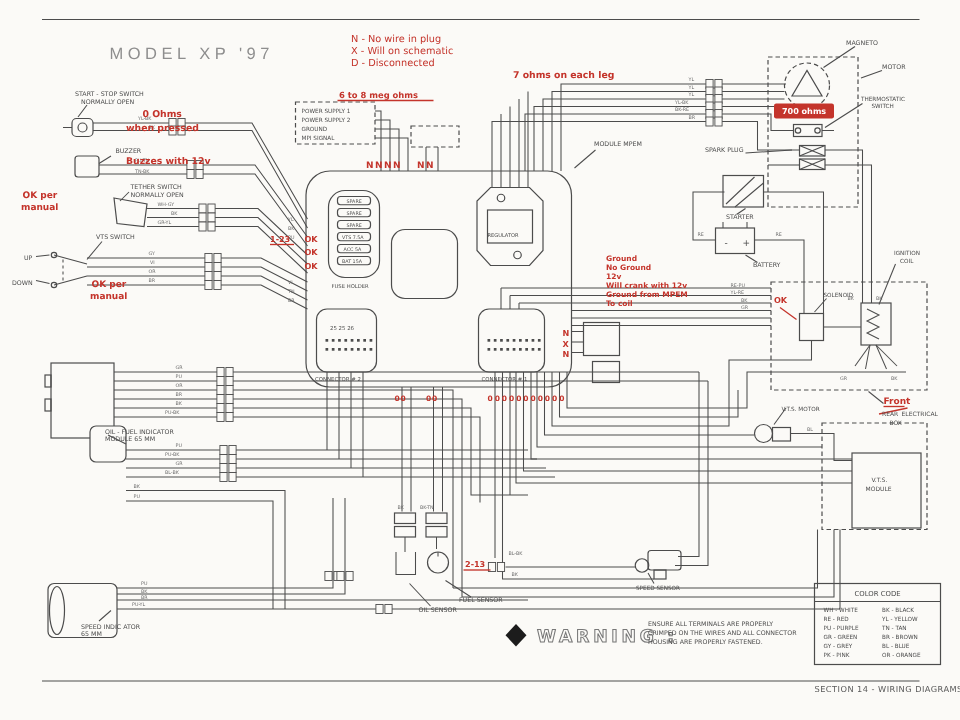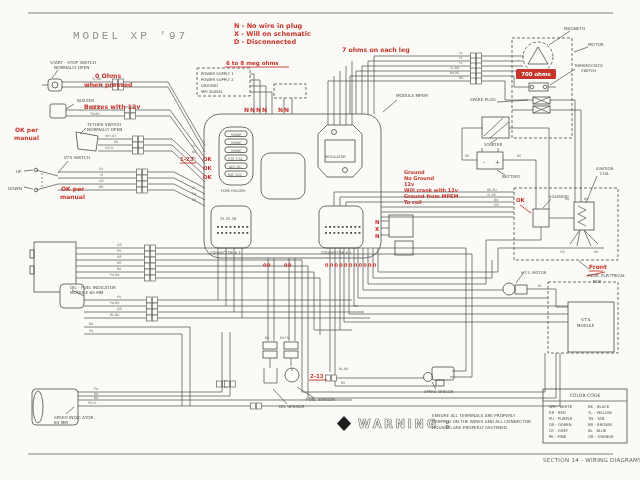--- a/index.html
+++ b/index.html
@@ -1,21 +1,21 @@
 <!DOCTYPE html>
 <html><head>
 <meta charset="utf-8">
 <style>
   html,body{margin:0;padding:0;}
   body{width:640px;height:480px;overflow:hidden;background:#fbfaf7;font-family:"DejaVu Sans",sans-serif;}
   #stage{position:relative;width:640px;height:480px;background:#fbfaf7;}
   svg{position:absolute;left:0;top:0;}
   .overlay{position:absolute;white-space:nowrap;}
-  #title{left:36px;top:30px;font-family:Liberation Mono, monospace;font-size:11px;letter-spacing:3px;color:#8e8e8e;padding-left:37px;}
-  #legend{left:234px;top:22px;font-size:6.5px;font-weight:bold;color:#c4342b;line-height:8px;}
+  #title{left:36px;top:30px;font-family:Liberation Sans, sans-serif;font-size:11px;letter-spacing:3px;color:#8e8e8e;padding-left:37px;}
+  #legend{left:234px;top:22px;font-size:6.5px;font-weight:normal;color:#c4342b;line-height:8px;}
   #footer{left:543px;top:457px;font-size:5.5px;color:#5a5a5a;letter-spacing:.3px;}
 </style>
 </head>
 <body>
 
 <div id="stage">
   <svg id="diag" width="640" height="480" viewBox="0 0 640 480">
       <rect x="197" y="68" width="53" height="28" rx="0" fill="none" stroke="#4c4c4c" stroke-width="0.8" stroke-dasharray="3,2"></rect>
       <rect x="274" y="84" width="32" height="14" rx="0" fill="none" stroke="#4c4c4c" stroke-width="0.8" stroke-dasharray="3,2"></rect>
       <rect x="204" y="114" width="177" height="144" rx="16" fill="none" stroke="#4c4c4c" stroke-width="0.8" stroke-dasharray="none"></rect>

